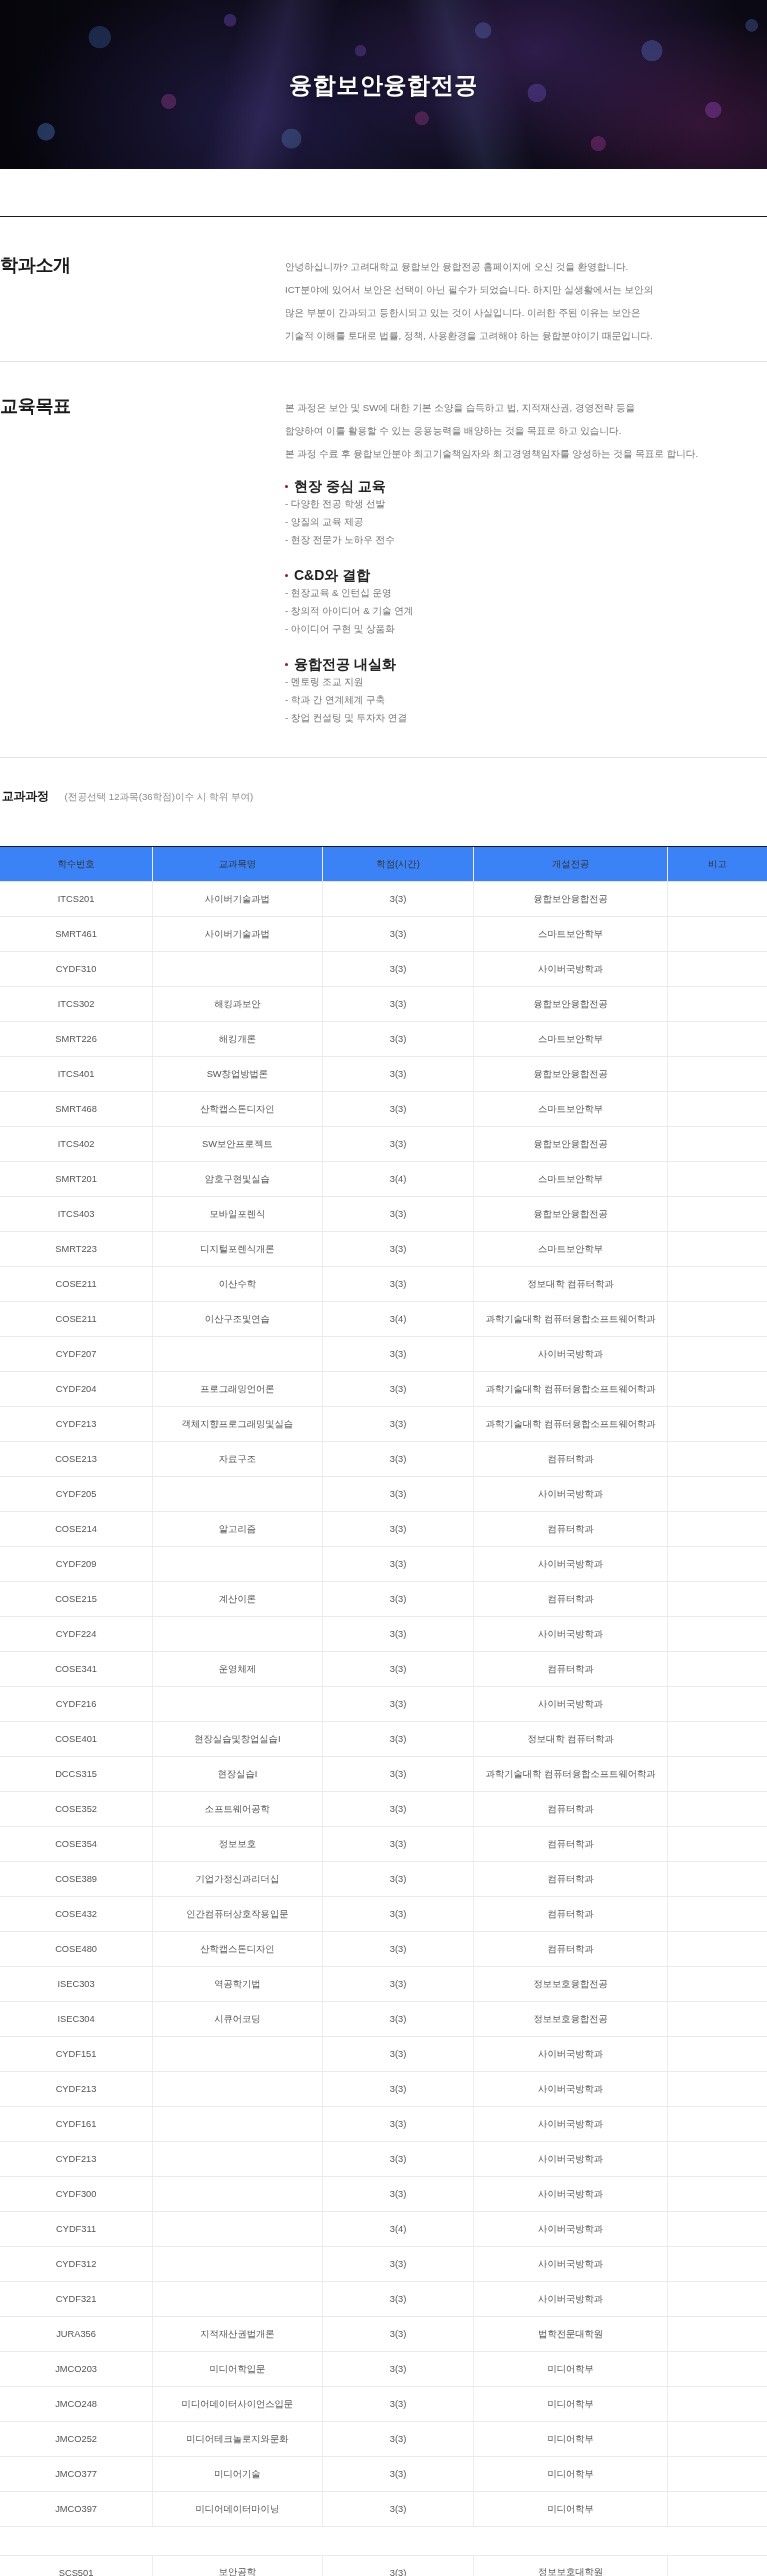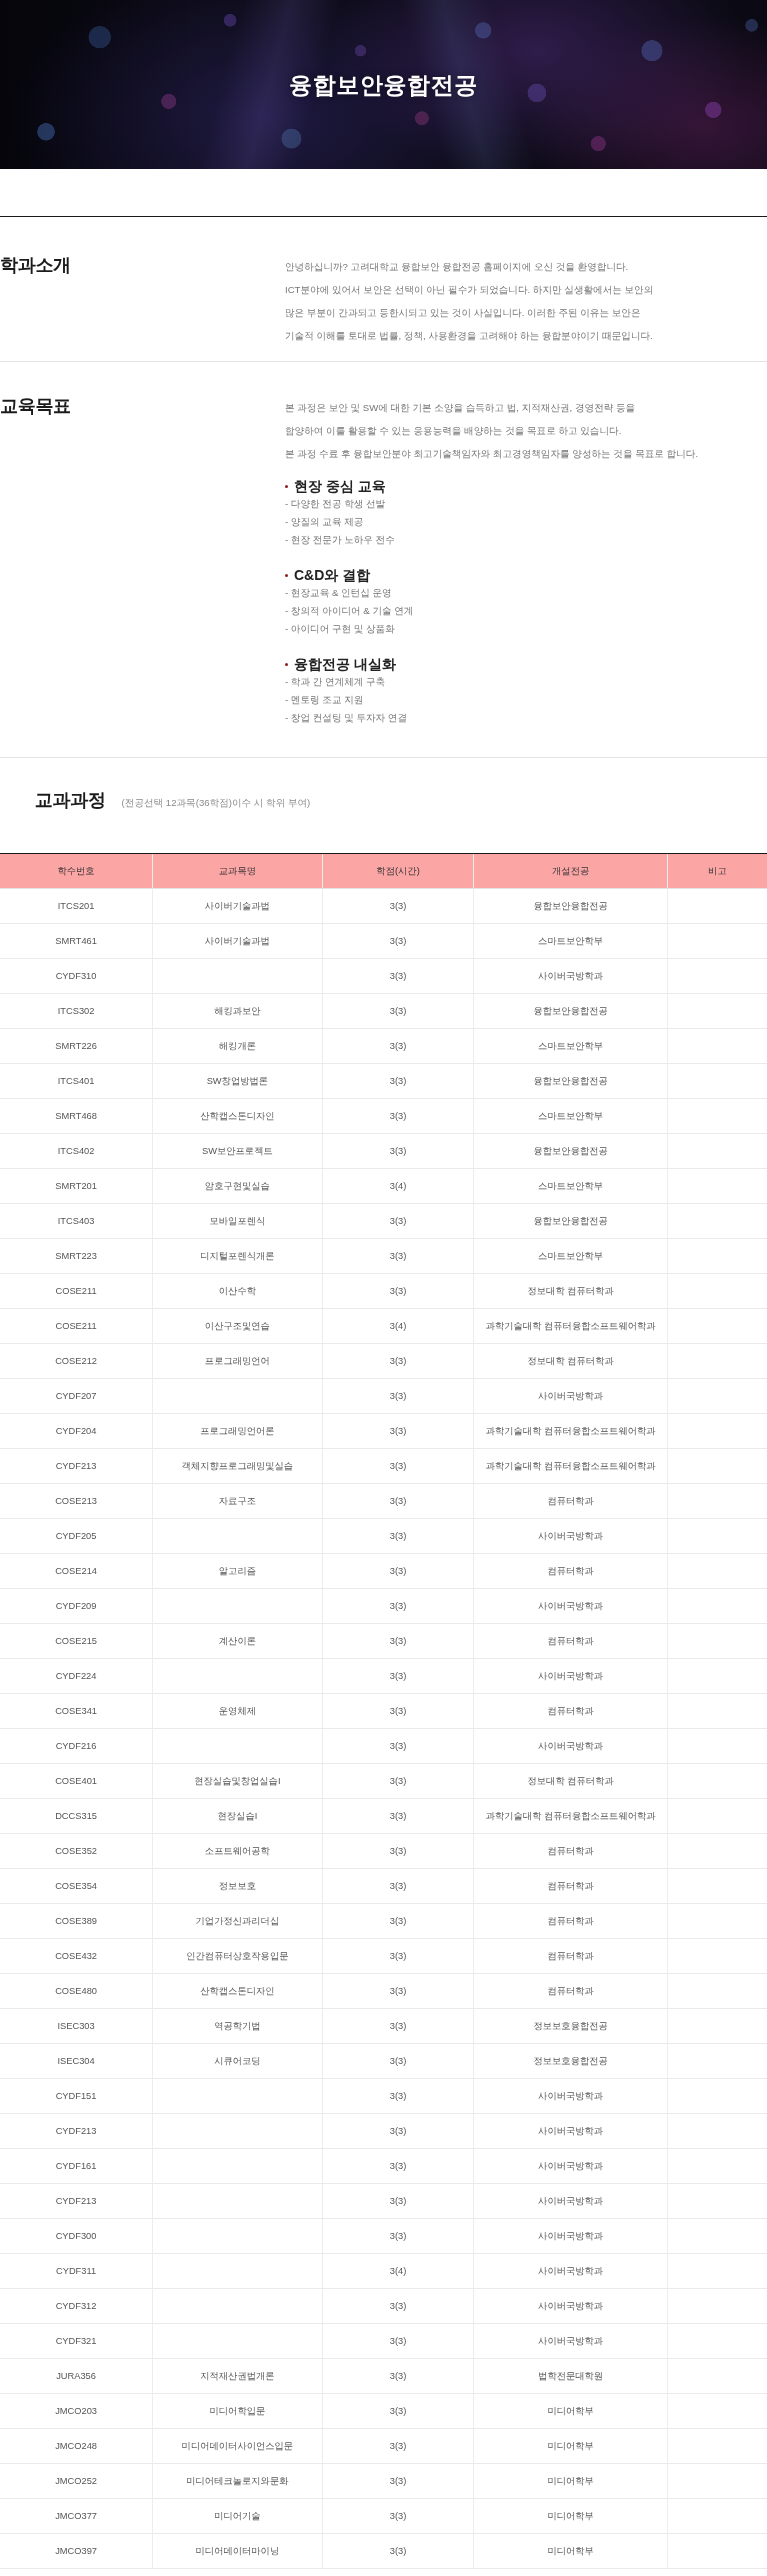--- a/index.html
+++ b/index.html
@@ -76,27 +76,27 @@
   .goal-group:last-child { margin-bottom:0; }
   .goal-group-title { font-size:14px; font-weight:700; color:#222; line-height:18px; }
   .bullet-dot {
     display:inline-block; width:3px; height:3px; border-radius:50%;
     background:#8b1e1e; vertical-align:middle; margin-right:6px; margin-top:-1.8px;
   }
   .goal-item { font-size:9.6px; line-height:18px; color:#757575; }
 
   
   .section-curriculum-head { padding-top:30px; padding-left:1.8px; }
-  .curriculum-title { font-size:18px; font-weight:800; color:#1b1b1b; letter-spacing:-0.3px;margin-left:33px; }
+  .curriculum-title { font-size:12px; font-weight:800; color:#1b1b1b; letter-spacing:-0.3px; }
   .curriculum-subtitle { font-size:9.6px; font-weight:400; color:#8a8a8a; margin-left:16px; }
 
   table.course-table { width:100%; border-collapse:collapse; table-layout:fixed; margin-top:41px; }
   table.course-table thead th {
     height:32px;
-    background:#fca5a5;
+    background:#3b82f6;
     font-size:9.3px; font-weight:500; color:#333;
     border-top:1.2px solid #1a1a1a;
     border-bottom:0.6px solid #e3e3e3;
     text-align:center;
   }
   table.course-table tbody td {
     height:32px;
     text-align:center;
     font-size:9.3px; color:#555;
     border-bottom:0.6px solid #eaeaea;
@@ -153,22 +153,22 @@
 
       <div class="goal-group">
         <div class="goal-group-title"><span class="bullet-dot"></span><span>C&amp;D와 결합</span></div>
         <div class="goal-item">- 현장교육 &amp; 인턴십 운영</div>
         <div class="goal-item">- 창의적 아이디어 &amp; 기술 연계</div>
         <div class="goal-item">- 아이디어 구현 및 상품화</div>
       </div>
 
       <div class="goal-group">
         <div class="goal-group-title"><span class="bullet-dot"></span><span>융합전공 내실화</span></div>
+        <div class="goal-item">- 멘토링 조교 지원</div>
         <div class="goal-item">- 학과 간 연계체계 구축</div>
-        <div class="goal-item">- 멘토링 조교 지원</div>
         <div class="goal-item">- 창업 컨설팅 및 투자자 연결</div>
       </div>
 
     </div>
   </div>
 </div>
 
 <div class="divider-light"></div>
 
 <div class="section-curriculum-head">
@@ -278,27 +278,20 @@
     <td></td>
   </tr>
       <tr>
     <td>COSE211</td>
     <td>이산구조및연습</td>
     <td>3(4)</td>
     <td>과학기술대학 컴퓨터융합소프트웨어학과</td>
     <td></td>
   </tr>
       <tr>
-    <td>COSE212</td>
-    <td>프로그래밍언어</td>
-    <td>3(3)</td>
-    <td>정보대학 컴퓨터학과</td>
-    <td></td>
-  </tr>
-      <tr>
     <td>CYDF207</td>
     <td></td>
     <td>3(3)</td>
     <td>사이버국방학과</td>
     <td></td>
   </tr>
       <tr>
     <td>CYDF204</td>
     <td>프로그래밍언어론</td>
     <td>3(3)</td>

